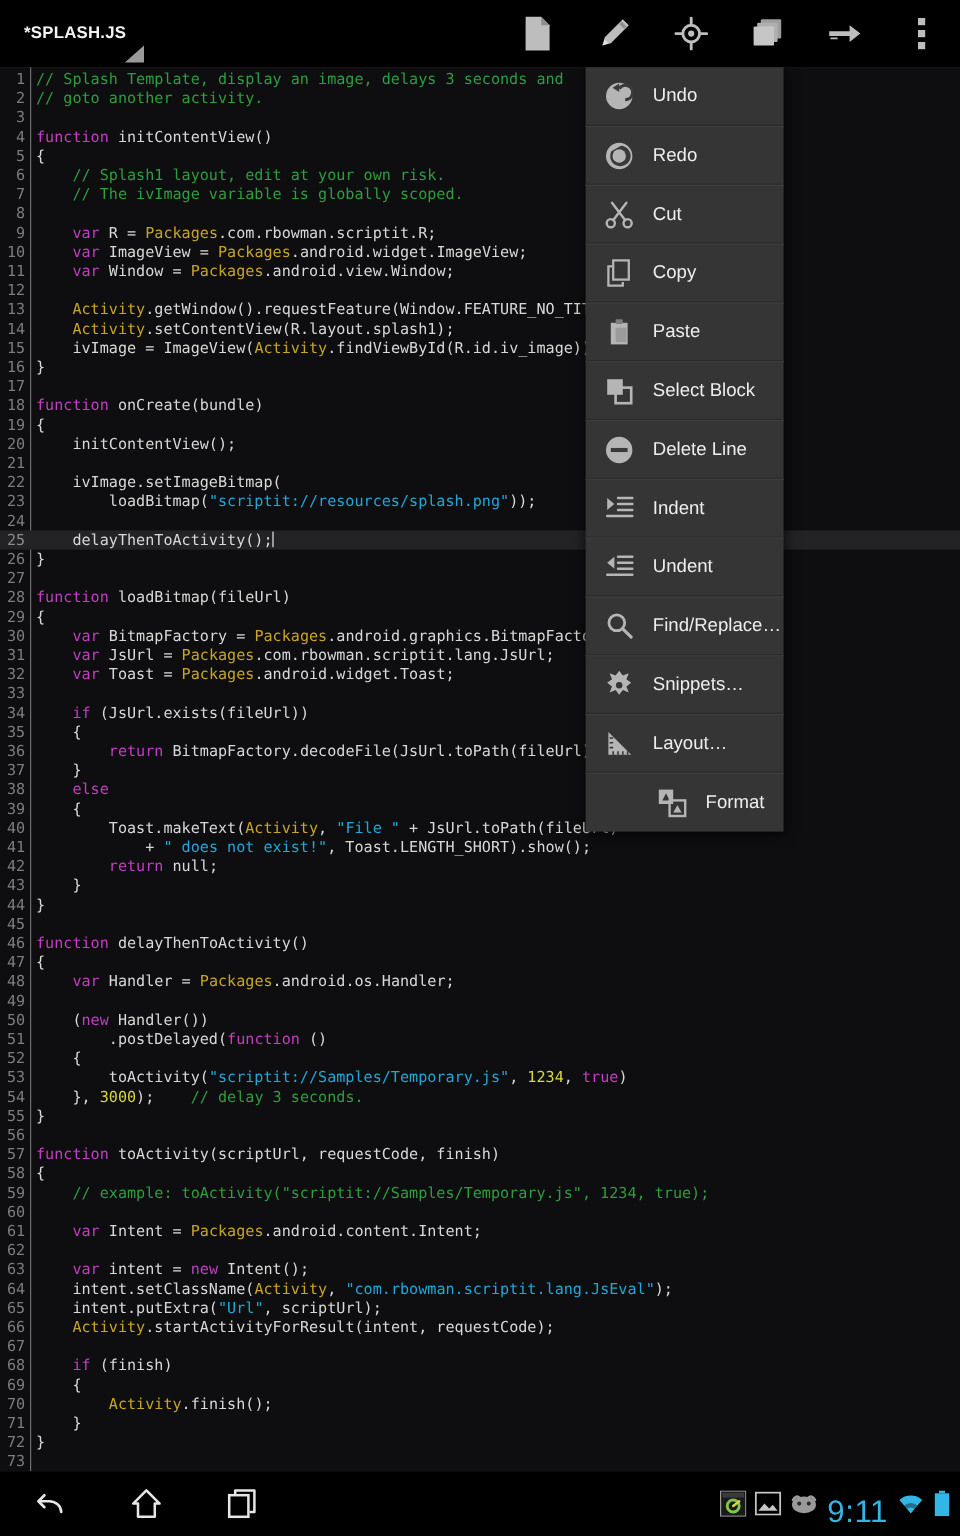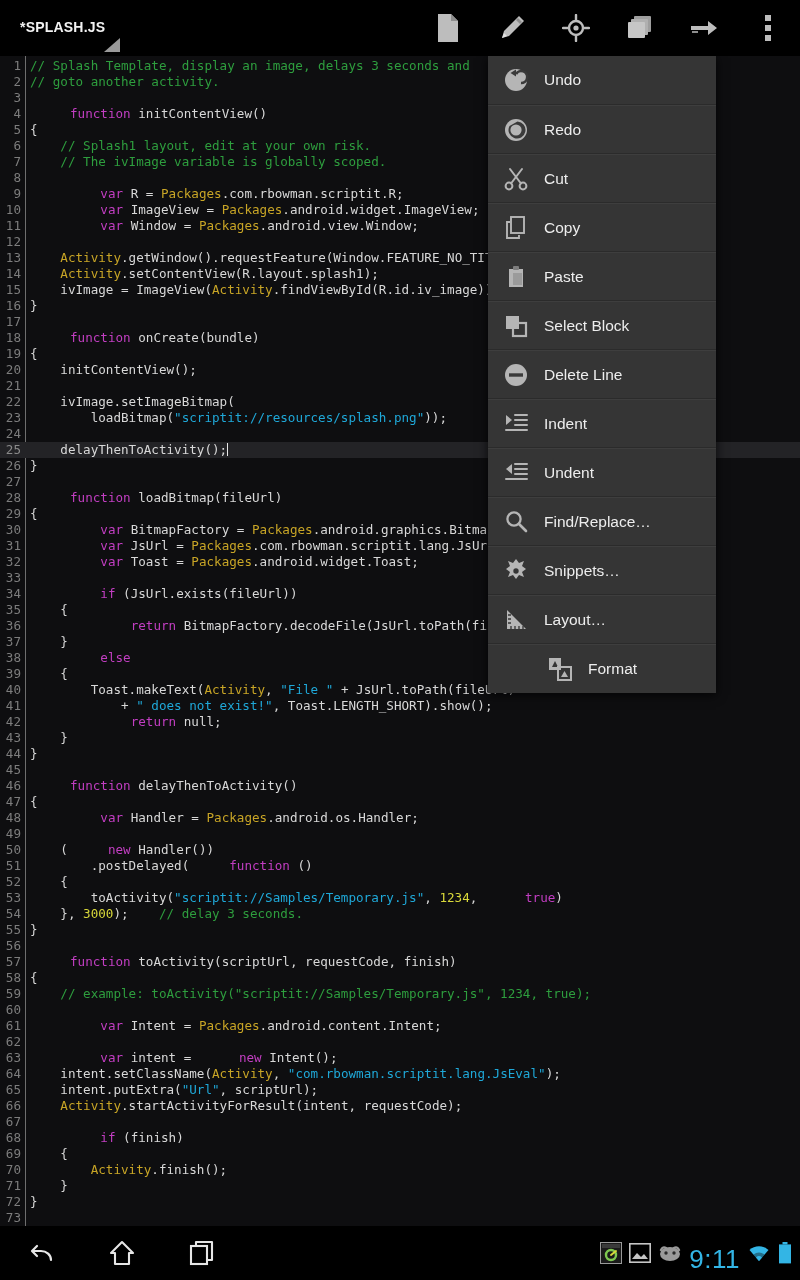--- a/index.html
+++ b/index.html
@@ -52,33 +52,33 @@
     position: relative; height: 16px; padding-left: 30px;
     color: #d8d8d8;
   }
   .ln.cur { background: #232326; }
   .ln .num {
     position: absolute; left: 0; top: 0; width: 21px;
     text-align: right; color: #7d7d7d;
   }
   .ln.cur .num { color: #8a8a8a; }
   .cm { color: #2e9e3e; }
-  .kw { color: #c23ec2; margin-left: 40px; }
+  .kw { color: #c23ec2; }
   .pk { color: #c8a526; }
   .st { color: #1fa8d8; }
   .nm { color: #d8d83a; }
   .tx { color: #d8d8d8; }
   .caret {
     display: inline-block; width: 1px; height: 13px;
     background: #e8e8e8; vertical-align: -2px;
   }
 
   
   #menu {
-    position: absolute; left: 488px; top: 56px; width: 228px;
+    position: absolute; left: 488px; top: 56px; width: 165px;
     background: #353535;
     box-shadow: 0 2px 10px rgba(0,0,0,.8);
     z-index: 40;
   }
   .mi {
     position: relative; height: 49px;
     display: flex; align-items: center;
     border-bottom: 1px solid #2b2b2b;
     border-top: 1px solid #3e3e3e;
   }

